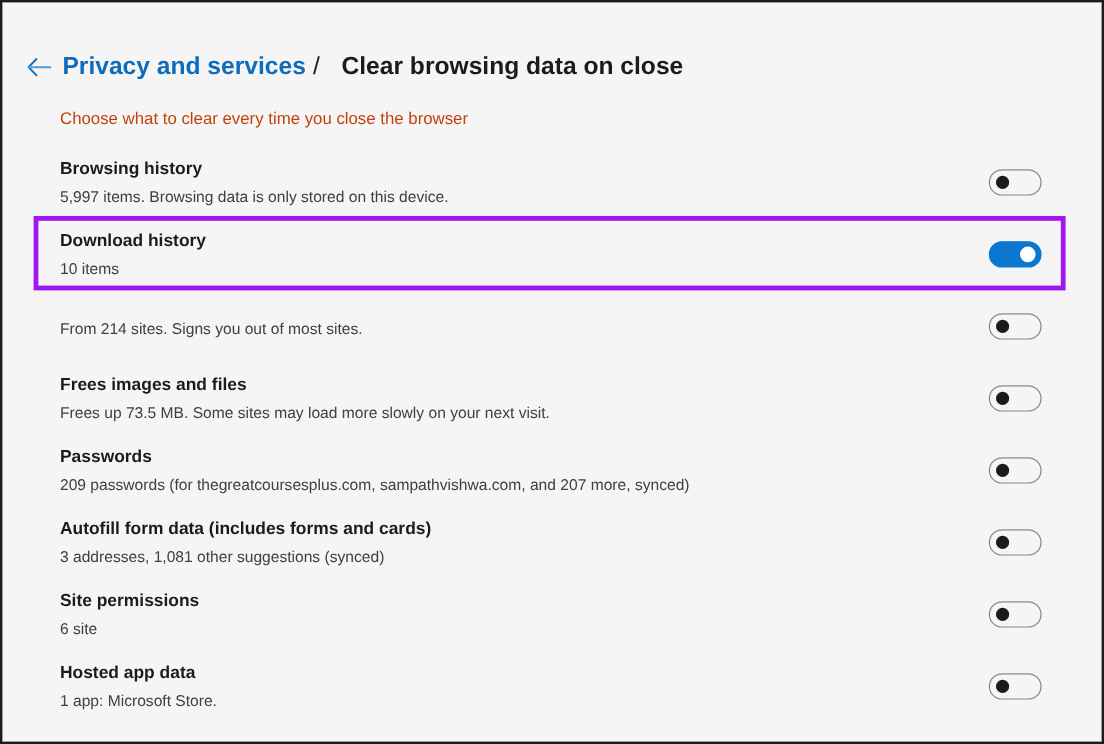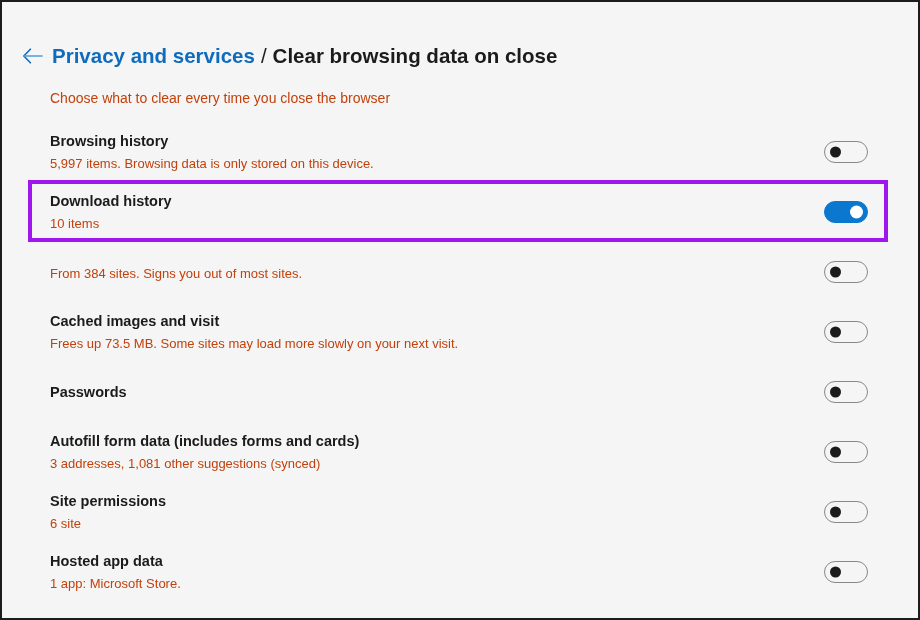--- a/index.html
+++ b/index.html
@@ -59,20 +59,21 @@
     cursor: pointer;
   }
   .crumb-sep {
     color: #1b1b1b;
     font-weight: normal;
     margin: 0 6px;
   }
   .crumb-current {
     color: #1b1b1b;
     font-weight: bold;
+    margin-left: 12px;
   }
 
   
   #subtitle {
     position: absolute;
     left: 48px;
     top: 86px;
     font-size: 14px;
     line-height: 20px;
     color: #c2410c;
@@ -102,21 +103,21 @@
   }
   .row-title {
     font-size: 14.5px;
     font-weight: bold;
     color: #1b1b1b;
     line-height: 20px;
     white-space: nowrap;
   }
   .row-desc {
     font-size: 13px;
-    color: #c2410c;
+    color: #404040;
     line-height: 19px;
     margin-top: 3px;
     white-space: nowrap;
   }
 
   
   .toggle {
     position: relative;
     box-sizing: border-box;
     width: 44px;
@@ -202,38 +203,39 @@
         <div class="row-text">
           <div class="row-title">Download history</div>
           <div class="row-desc">10 items</div>
         </div>
         <div class="toggle on" role="switch" aria-checked="true">
           <span class="knob"></span>
         </div>
       </div>
       <div class="setting-row">
         <div class="row-text">
-          <div class="row-desc">From 384 sites. Signs you out of most sites.</div>
-        </div>
-        <div class="toggle off" role="switch" aria-checked="false">
-          <span class="knob"></span>
-        </div>
-      </div>
-      <div class="setting-row">
-        <div class="row-text">
-          <div class="row-title">Cached images and visit</div>
+          <div class="row-desc">From 214 sites. Signs you out of most sites.</div>
+        </div>
+        <div class="toggle off" role="switch" aria-checked="false">
+          <span class="knob"></span>
+        </div>
+      </div>
+      <div class="setting-row">
+        <div class="row-text">
+          <div class="row-title">Frees images and files</div>
           <div class="row-desc">Frees up 73.5 MB. Some sites may load more slowly on your next visit.</div>
         </div>
         <div class="toggle off" role="switch" aria-checked="false">
           <span class="knob"></span>
         </div>
       </div>
       <div class="setting-row">
         <div class="row-text">
           <div class="row-title">Passwords</div>
+          <div class="row-desc">209 passwords (for thegreatcoursesplus.com, sampathvishwa.com, and 207 more, synced)</div>
         </div>
         <div class="toggle off" role="switch" aria-checked="false">
           <span class="knob"></span>
         </div>
       </div>
       <div class="setting-row">
         <div class="row-text">
           <div class="row-title">Autofill form data (includes forms and cards)</div>
           <div class="row-desc">3 addresses, 1,081 other suggestions (synced)</div>
         </div>

